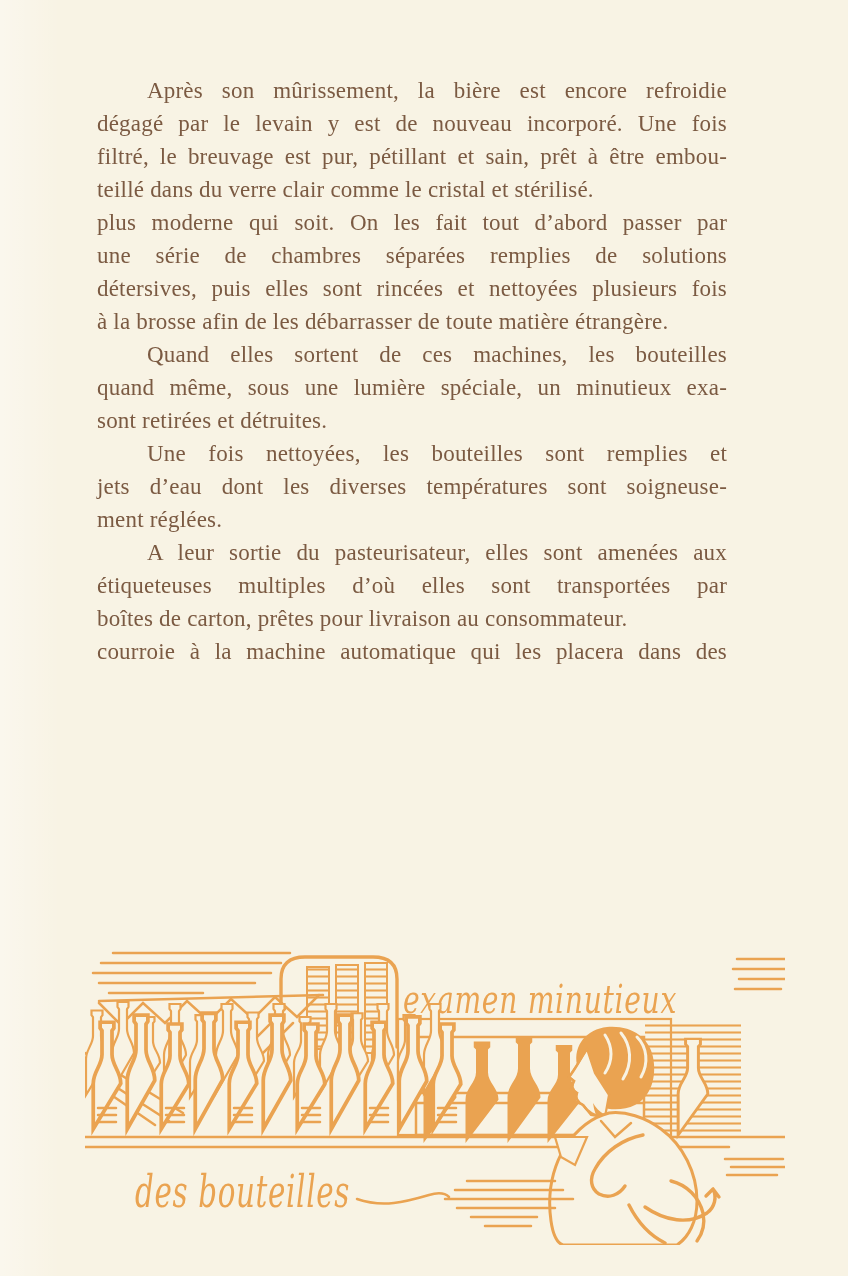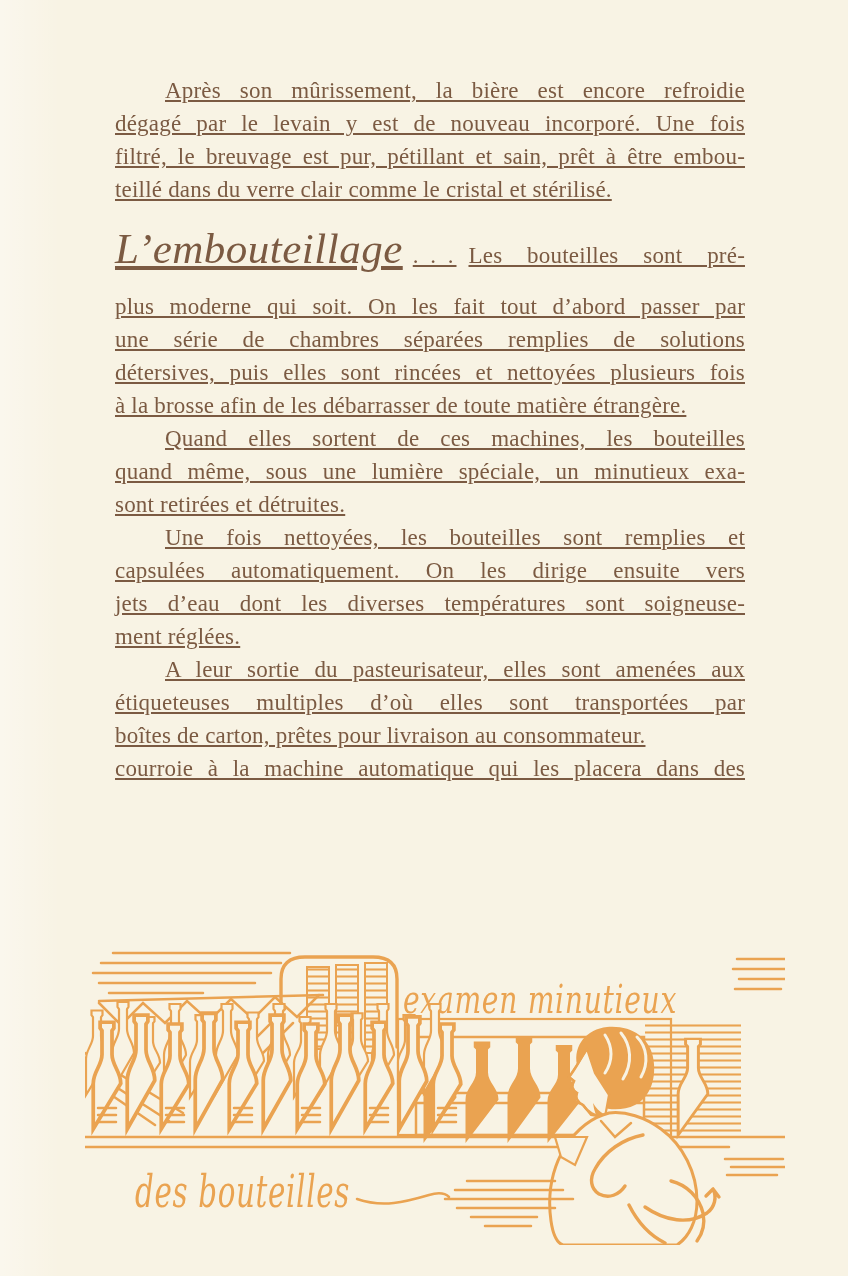--- a/index.html
+++ b/index.html
@@ -15,24 +15,23 @@
     color:var(--ink);
     position:relative;
     overflow:hidden;
   }
   .page-edge{
     position:absolute;left:0;top:0;width:100%;height:100%;
     background:linear-gradient(90deg, rgba(255,255,255,.35) 0px, rgba(255,255,255,0) 60px);
     pointer-events:none;
   }
   .text-col{
-    position:absolute;left:115px;top:74px;width:630px;
+    position:absolute;left:97px;top:74px;width:630px;
     font-size:23px;line-height:33px;
     letter-spacing:.2px;
-    text-decoration:underline;
   }
   .line{
     text-align:justify;
     text-align-last:justify;
   }
   .line.last{text-align-last:left;}
   .line.indent{text-indent:50px;}
   .head-line{
     display:flex;align-items:baseline;
     height:58px;margin-top:26px;
@@ -69,40 +68,34 @@
 <div class="text-col">
 
   <div>
     <div class="line indent">Après son mûrissement, la bière est encore refroidie</div>
     <div class="line">dégagé par le levain y est de nouveau incorporé. Une fois</div>
     <div class="line">filtré, le breuvage est pur, pétillant et sain, prêt à être embou-</div>
     <div class="line last">teillé dans du verre clair comme le cristal et stérilisé.</div>
   </div>
 
   <div>
-    <div class="head-line">
-      <span class="heading">L’embouteillage</span>
-      <span class="dots">. . .</span>
-      <span class="head-rest">Les bouteilles sont pré-</span>
-    </div>
     <div class="line">plus moderne qui soit. On les fait tout d’abord passer par</div>
     <div class="line">une série de chambres séparées remplies de solutions</div>
     <div class="line">détersives, puis elles sont rincées et nettoyées plusieurs fois</div>
     <div class="line last">à la brosse afin de les débarrasser de toute matière étrangère.</div>
   </div>
 
   <div>
     <div class="line indent">Quand elles sortent de ces machines, les bouteilles</div>
     <div class="line">quand même, sous une lumière spéciale, un minutieux exa-</div>
     <div class="line last">sont retirées et détruites.</div>
   </div>
 
   <div>
     <div class="line indent">Une fois nettoyées, les bouteilles sont remplies et</div>
-    <div class="line">capsulées automatiquement. On les dirige ensuite vers</div>
     <div class="line">jets d’eau dont les diverses températures sont soigneuse-</div>
     <div class="line last">ment réglées.</div>
   </div>
 
   <div>
     <div class="line indent">A leur sortie du pasteurisateur, elles sont amenées aux</div>
     <div class="line">étiqueteuses multiples d’où elles sont transportées par</div>
     <div class="line last">boîtes de carton, prêtes pour livraison au consommateur.</div>
     <div class="line">courroie à la machine automatique qui les placera dans des</div>
   </div>

